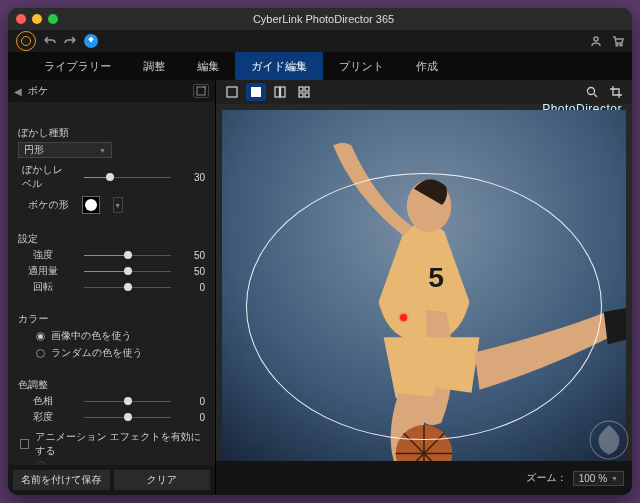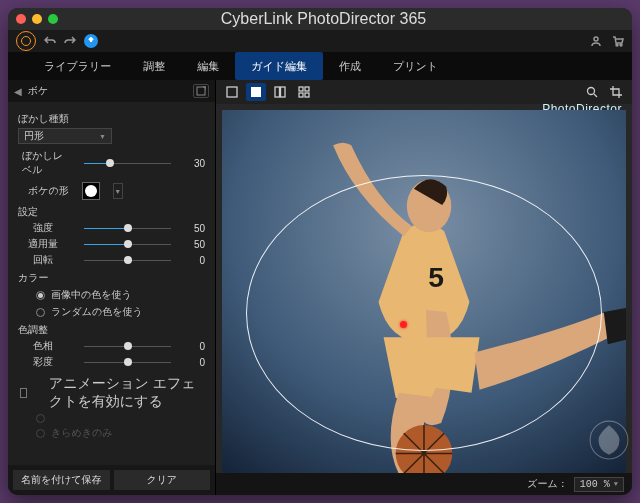--- a/index.html
+++ b/index.html
@@ -16,21 +16,21 @@
   
   .titlebar {
     height: 22px; background: #2b2b2b; display: flex; align-items: center;
     padding: 0 8px; position: relative;
   }
   .traffic { display: flex; gap: 6px; }
   .dot { width: 10px; height: 10px; border-radius: 50%; }
   .dot.red { background: #ff5f57; }
   .dot.yellow { background: #febc2e; }
   .dot.green { background: #28c840; }
-  .title { position: absolute; left: 7px; right: 0; text-align: center; font-size: 16px; color: #ddd; }
+  .title { position: absolute; left: 7px; right: 0; text-align: center; font-size: 11px; color: #ddd; }
 
   
   .quickbar {
     height: 22px; background: #1a1a1a; display: flex; align-items: center;
     padding: 0 8px; gap: 8px; color: #aaa; font-size: 11px;
     justify-content: space-between;
   }
   .quickleft { display:flex; align-items:center; gap:8px; }
   .logo { width: 20px; height: 20px; border: 1.5px solid #f7931e; border-radius: 50%; display:flex; align-items:center; justify-content:center;}
   .logo-inner { width: 10px; height: 10px; border: 1.5px solid #f7931e; border-radius: 50%;}
@@ -61,21 +61,21 @@
   .panelhead {
     height: 22px; background:#151515; display:flex; align-items:center; padding: 0 6px;
     gap:6px;
   }
   .panelhead .chev { color:#888; font-size:10px;}
   .panelhead .htitle { flex:1; }
   .panelhead .reset { width:16px; height:14px; border:1px solid #444; border-radius:2px; display:flex;align-items:center;justify-content:center;}
   .panelbody { flex:1; overflow-y: auto; padding: 6px 10px 2px 10px; }
   .panelbody::-webkit-scrollbar{width:0;}
   .label { color:#ccc; font-size:10px; }
-  .sectionlabel { color:#ccc; font-size:10px; margin-top:4px; margin-bottom:2px;}
+  .sectionlabel { color:#ccc; font-size:10px; margin-top:18px; margin-bottom:2px;}
   .dropdown {
     width: 94px; height:16px; background:#2a2a2a; border:1px solid #444;
     font-size:10px; color:#ccc; display:flex; align-items:center; padding: 0 5px;
     justify-content:space-between; margin: 2px 0 5px 0;
   }
   .dropdown .caret { font-size:7px; color:#888;}
   .slrow { display:flex; align-items:center; gap:14px; margin: 2px 0; }
   .slrow .sllabel { width: 52px; text-align:left; font-size:10px; color:#ccc; padding-left: 4px;}
   .slrow.indent .sllabel { text-align:center; padding-left:0; padding-right:2px;}
   .slider {
@@ -96,21 +96,21 @@
   }
   .shapepick .shape .circ{ width:12px;height:12px;background:#fff;border-radius:50%;}
   .shapepick .sdrop { font-size:7px; color:#888; border:1px solid #444; width:10px;height:16px;display:flex;align-items:center;justify-content:center;}
 
   .radiorow { display:flex; align-items:center; gap:6px; margin:3px 0 3px 18px; font-size:10px;}
   .radio { width:9px; height:9px; border-radius:50%; border:1px solid #888; display:flex;align-items:center;justify-content:center;}
   .radio.sel::after{content:"";width:5px;height:5px;background:#ccc;border-radius:50%;}
   .disabled { color:#555;}
   .disabled .radio{border-color:#444;}
 
-  .chkrow { display:flex; align-items:center; gap:22px; margin:6px 0 3px 2px; font-size:14px; color:#ccc;}
+  .chkrow { display:flex; align-items:center; gap:6px; margin:6px 0 3px 2px; font-size:10px; color:#ccc;}
   .chk { width:10px;height:10px;border:1px solid #777;background:#1a1a1a;}
 
   
   .panelfoot { display:flex; gap:4px; padding:5px; background:#171717;}
   .pfbtn {
     flex:1; height:20px; background:#2a2a2a; font-size:10px; color:#ddd;
     display:flex;align-items:center;justify-content:center;
   }
 
   
@@ -138,22 +138,22 @@
     border:1px solid rgba(255,255,255,0.9); border-radius:50%;
   }
   .arc {
     position:absolute; left:30%; top:-20%; width:100%; height:80%;
     border:1px solid rgba(255,255,255,0.35); border-radius:50%;
     border-left-color:transparent; border-bottom-color:transparent;
   }
   .redhandle{position:absolute;left:44%;top:58%;width:7px;height:7px;background:#ff2222;border-radius:50%;box-shadow:0 0 3px #ff2222;}
 
   .footbar {
-    height:22px; background:#141414; display:flex; align-items:center; justify-content:flex-end;
-    padding: 0 8px; font-size:10px; color:#ccc; gap:6px;font-family:Liberation Mono, monospace;
+    height:34px; background:#141414; display:flex; align-items:center; justify-content:flex-end;
+    padding: 0 8px; font-size:10px; color:#ccc; gap:6px;
   }
   .zoomsel{border:1px solid #444;background:#222;padding:1px 5px;display:flex;gap:4px;align-items:center;}
 
   
   .wm{position:absolute;right:2px;bottom:30px;opacity:0.5;}
   .wm svg{width:42px;height:42px;}
 </style>
 </head>
 <body>
 
@@ -204,22 +204,22 @@
           </svg>
         </span>
     </div>
   </div>
 
   <div class="modnav">
     <div class="modtab">ライブラリー</div>
     <div class="modtab">調整</div>
     <div class="modtab">編集</div>
     <div class="modtab active">ガイド編集</div>
+    <div class="modtab">プリント</div>
     <div class="modtab">作成</div>
-    <div class="modtab">プリント</div>
     <div class="brand">PhotoDirector</div>
   </div>
 
   <div class="main">
 
     <div class="leftpanel">
       <div class="panelhead">
         <span class="chev">◀</span>
         <span class="htitle">ボケ</span>
         <span class="reset">

